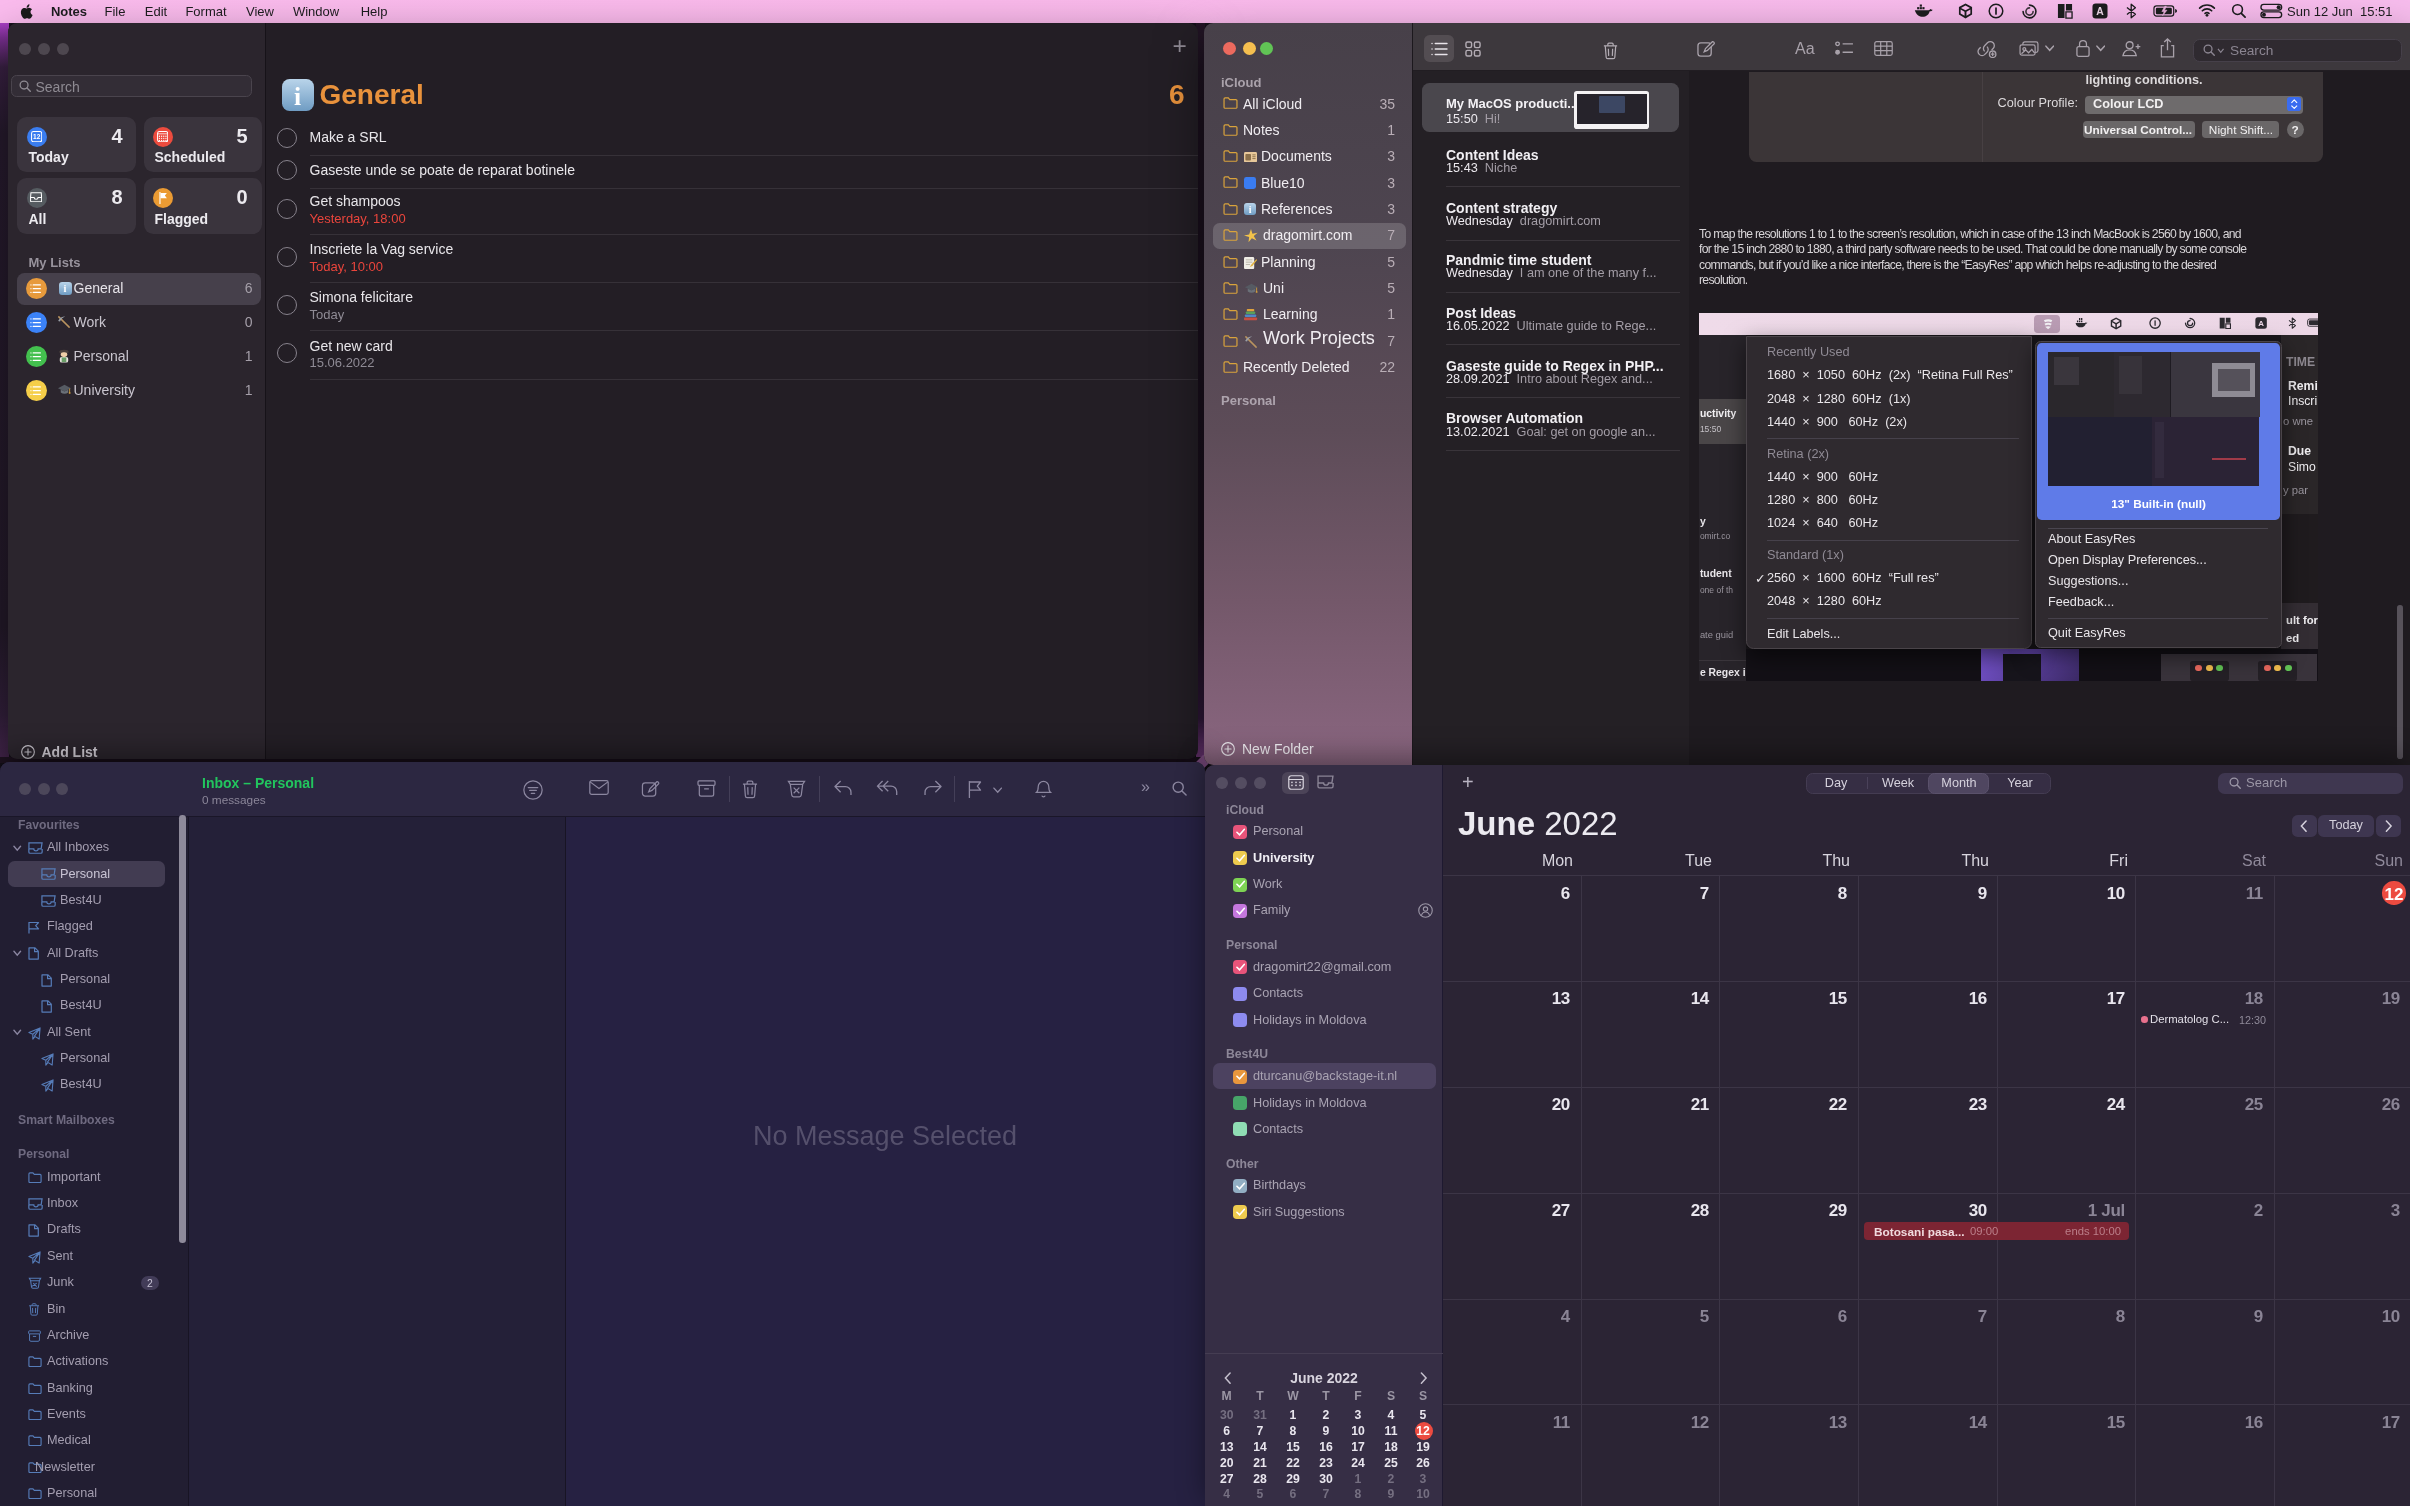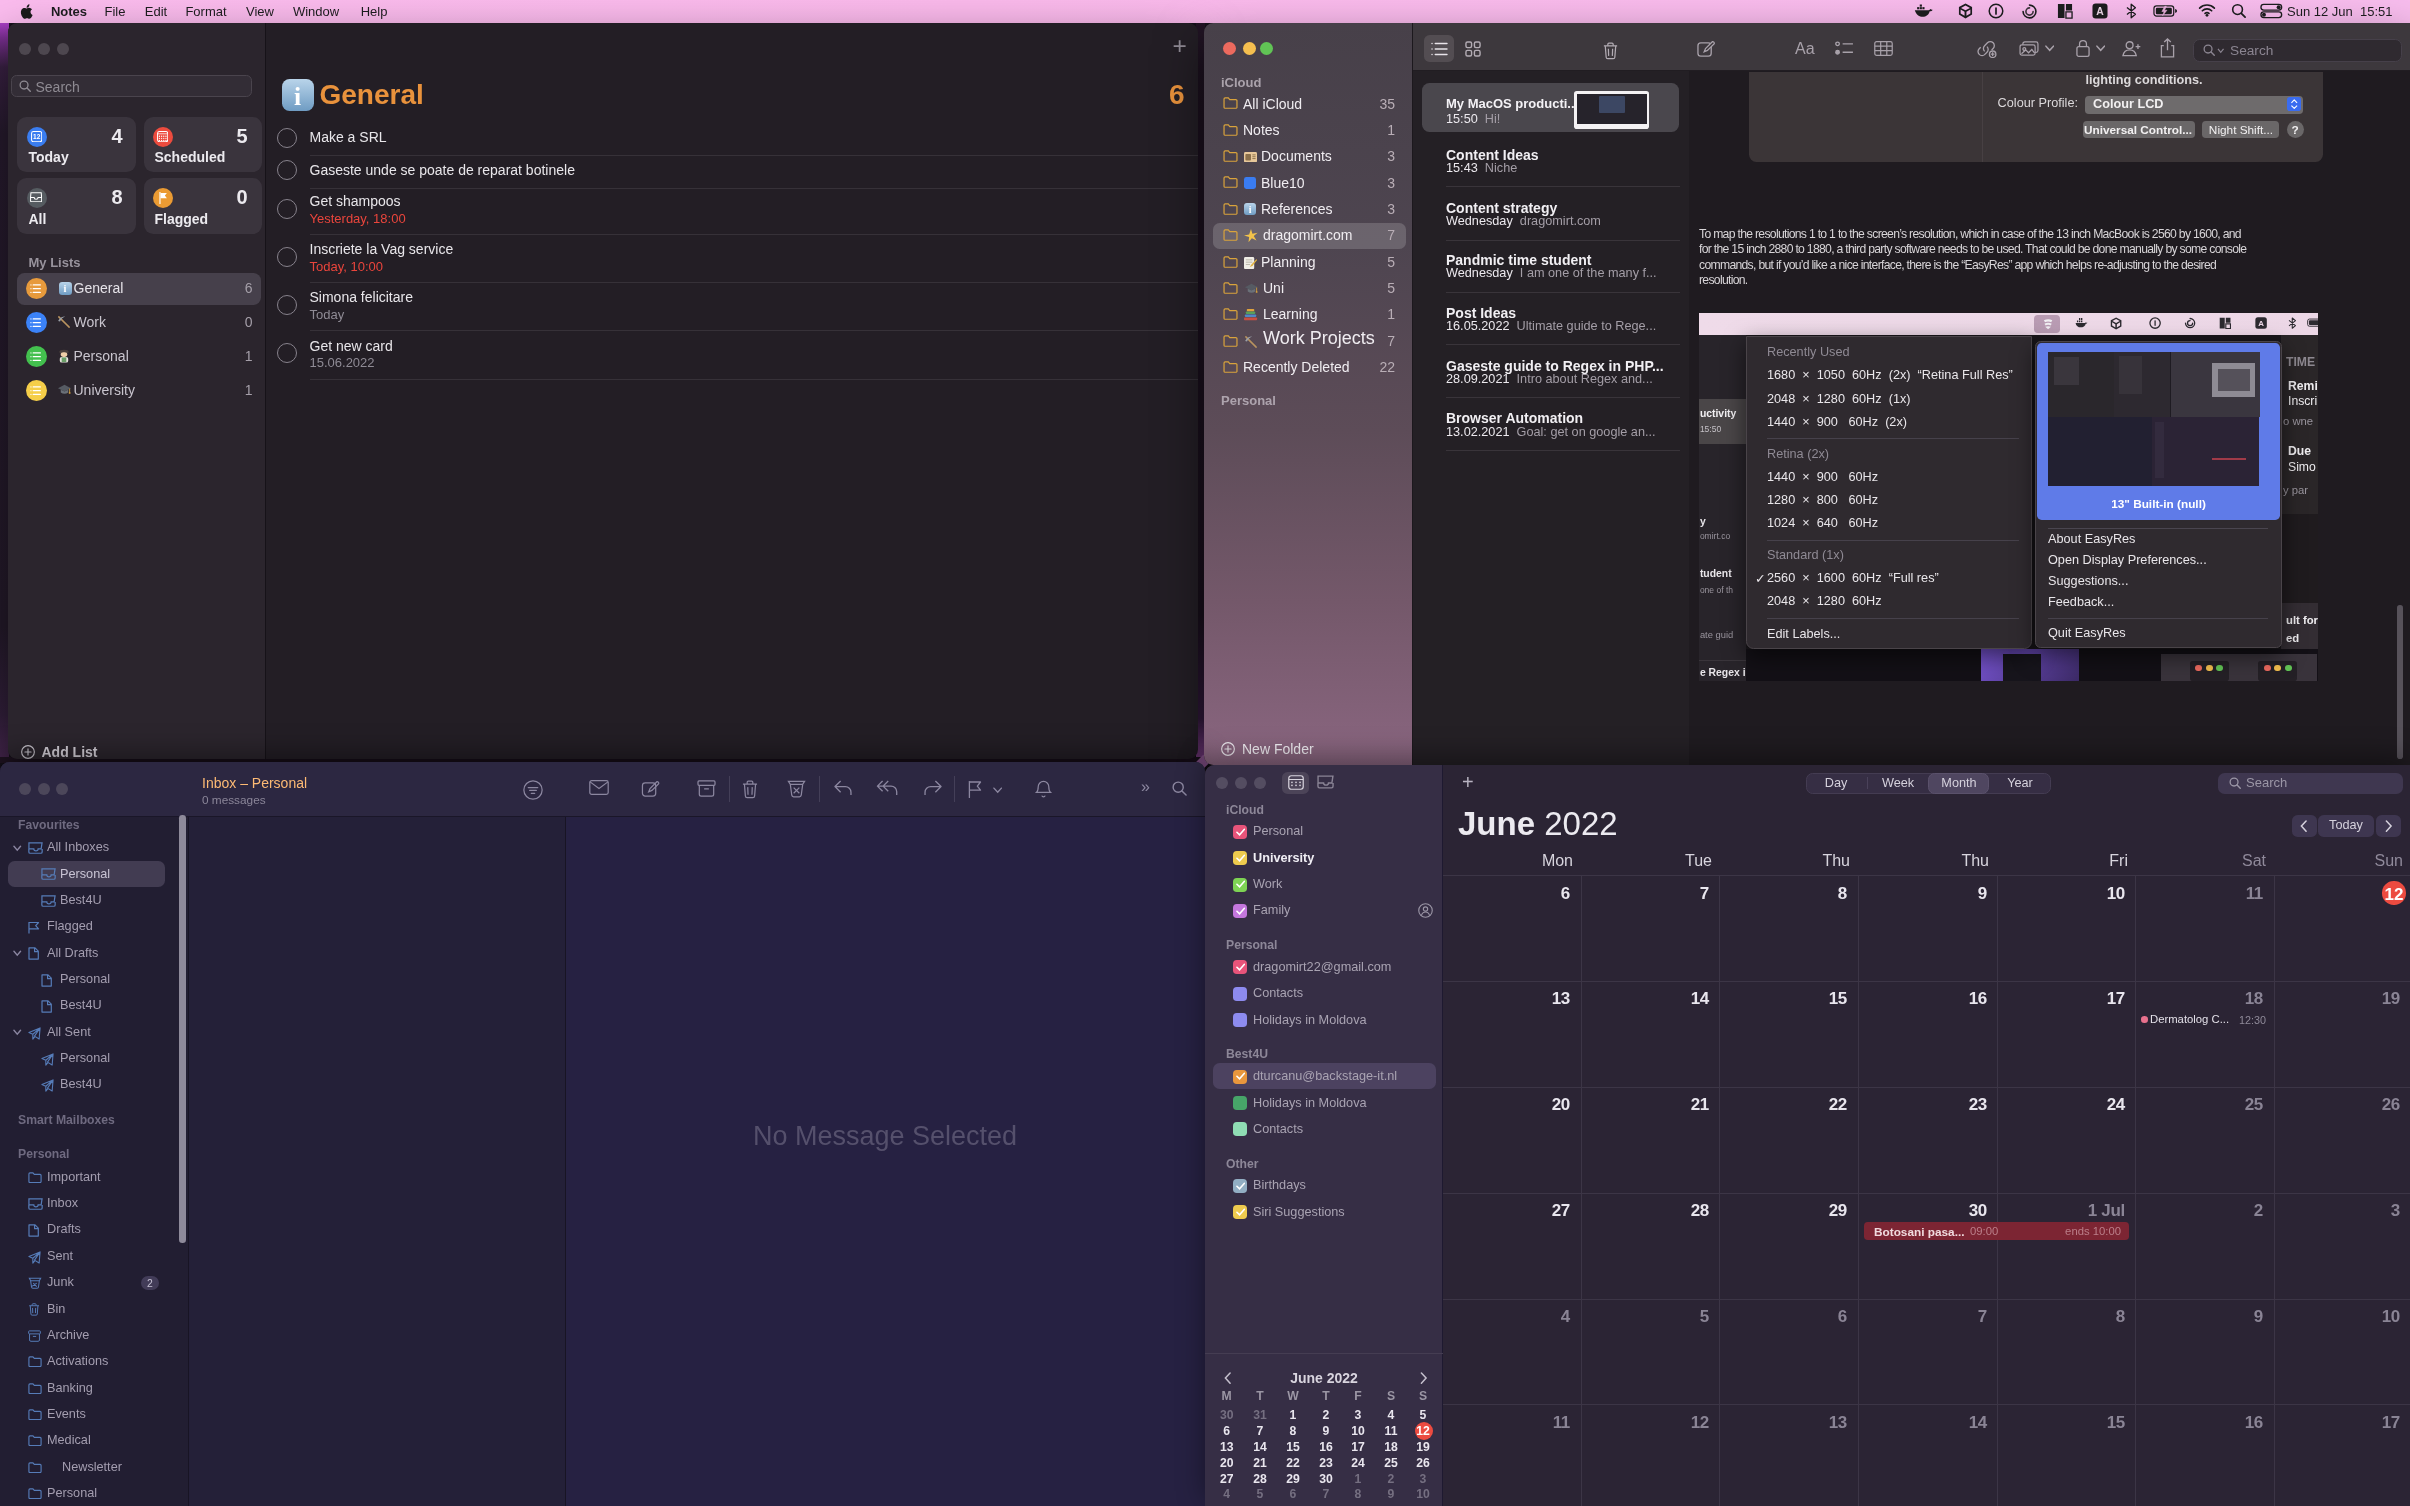--- a/index.html
+++ b/index.html
@@ -631,21 +631,21 @@
 </div>
 <div class="abs" style="left:0;top:762px;width:1205px;height:745px;background:#242038;border-radius:9.4px 9.4px 0 0;overflow:hidden;box-shadow:0 -7.5px 28px rgba(0,0,0,.4)">
 <div class="abs" style="left:0;top:0;width:1205px;height:55px;background:#2c2741;border-bottom:0.9px solid #1a1628"></div>
 <div class="abs tl" style="left:19px;top:21px;width:12.2px;height:12.2px;background:#4c475a"></div>
 <div class="abs tl" style="left:38px;top:21px;width:12.2px;height:12.2px;background:#4c475a"></div>
 <div class="abs tl" style="left:56px;top:21px;width:12.2px;height:12.2px;background:#4c475a"></div>
 <div class="abs" style="left:0;top:55px;width:189px;height:690px;background:#221e32;border-right:0.9px solid #181424"></div>
 <div class="abs" style="left:189px;top:55px;width:377px;height:690px;background:#242038;border-right:0.9px solid #181424"></div>
 <div class="abs" style="left:566px;top:55px;width:639px;height:690px;background:#262142"></div>
 <div class="abs" style="left:885px;top:374px;transform:translate(-50%,-50%);font-size:27px;color:#55506c">No Message Selected</div>
-<div class="abs" style="left:202px;top:13px;font-size:14px;font-weight:normal;color:#fdba74">Inbox – Personal</div>
+<div class="abs" style="left:202px;top:13px;font-size:14px;font-weight:bold;color:#22c55e">Inbox – Personal</div>
 <div class="abs" style="left:202px;top:31px;font-size:11.8px;color:#8b8699">0 messages</div>
 <svg class="abs" style="left:523px;top:18px" width="20" height="20" viewBox="0 0 21 21">
       <circle cx="10.5" cy="10.5" r="9.6" fill="none" stroke="#8c87a0" stroke-width="1.3"></circle>
       <path d="M5.5 8h10M7 11h7M8.7 14h3.6" stroke="#8c87a0" stroke-width="1.3" stroke-linecap="round"></path>
     </svg>
 <div class="abs" style="left:589px;top:18px">
       <svg width="20" height="15" viewBox="0 0 21 16">
         <rect x=".7" y=".7" width="19.6" height="14.6" rx="2" fill="none" stroke="#8c87a0" stroke-width="1.3"></rect>
         <path d="M1 2l9.5 7L20 2" fill="none" stroke="#8c87a0" stroke-width="1.3"></path>
       </svg>
@@ -818,21 +818,21 @@
       <path fill="none" stroke="#567cb8" stroke-width="1.3" d="M1 2.2a1.2 1.2 0 0 1 1.2-1.2h3.4l1.6 1.8h6.6A1.2 1.2 0 0 1 15 4v7a1.2 1.2 0 0 1-1.2 1.2H2.2A1.2 1.2 0 0 1 1 11z"></path>
     </svg>
 <div class="abs" style="left:47px;top:645px;font-size:12.7px;color:#a49eb0">Events</div>
 <svg class="abs" style="left:28px;top:673px" width="14" height="11.3" viewBox="0 0 16 13">
       <path fill="none" stroke="#567cb8" stroke-width="1.3" d="M1 2.2a1.2 1.2 0 0 1 1.2-1.2h3.4l1.6 1.8h6.6A1.2 1.2 0 0 1 15 4v7a1.2 1.2 0 0 1-1.2 1.2H2.2A1.2 1.2 0 0 1 1 11z"></path>
     </svg>
 <div class="abs" style="left:47px;top:671px;font-size:12.7px;color:#a49eb0">Medical</div>
 <svg class="abs" style="left:28px;top:700px" width="14" height="11.3" viewBox="0 0 16 13">
       <path fill="none" stroke="#567cb8" stroke-width="1.3" d="M1 2.2a1.2 1.2 0 0 1 1.2-1.2h3.4l1.6 1.8h6.6A1.2 1.2 0 0 1 15 4v7a1.2 1.2 0 0 1-1.2 1.2H2.2A1.2 1.2 0 0 1 1 11z"></path>
     </svg>
-<div class="abs" style="left:62px;top:698px;font-size:12.7px;color:#a49eb0">Newsletter</div>
+<div class="abs" style="left:35px;top:698px;font-size:12.7px;color:#a49eb0">Newsletter</div>
 <svg class="abs" style="left:28px;top:726px" width="14" height="11.3" viewBox="0 0 16 13">
       <path fill="none" stroke="#567cb8" stroke-width="1.3" d="M1 2.2a1.2 1.2 0 0 1 1.2-1.2h3.4l1.6 1.8h6.6A1.2 1.2 0 0 1 15 4v7a1.2 1.2 0 0 1-1.2 1.2H2.2A1.2 1.2 0 0 1 1 11z"></path>
     </svg>
 <div class="abs" style="left:47px;top:724px;font-size:12.7px;color:#a49eb0">Personal</div>
 <div class="abs" style="left:141px;top:514px;width:18px;height:14px;background:#423c58;border-radius:7.5px"></div>
 <div class="abs" style="left:150px;top:516px;transform:translateX(-50%);font-size:10.4px;color:#c6c2d4">2</div>
 <div class="abs" style="left:179px;top:53px;width:6.6px;height:428px;background:#8e8a9a;border-radius:3.3px"></div>
 </div>
 <div class="abs" style="left:1205px;top:765px;width:1205px;height:742px;background:#2b2434;border-radius:9.4px 0 0 0;overflow:hidden;box-shadow:0 -7.5px 28px rgba(0,0,0,.4)">
 <div class="abs" style="left:0;top:0;width:238px;height:742px;background:#362e45;border-right:0.9px solid #1e1930"></div>

